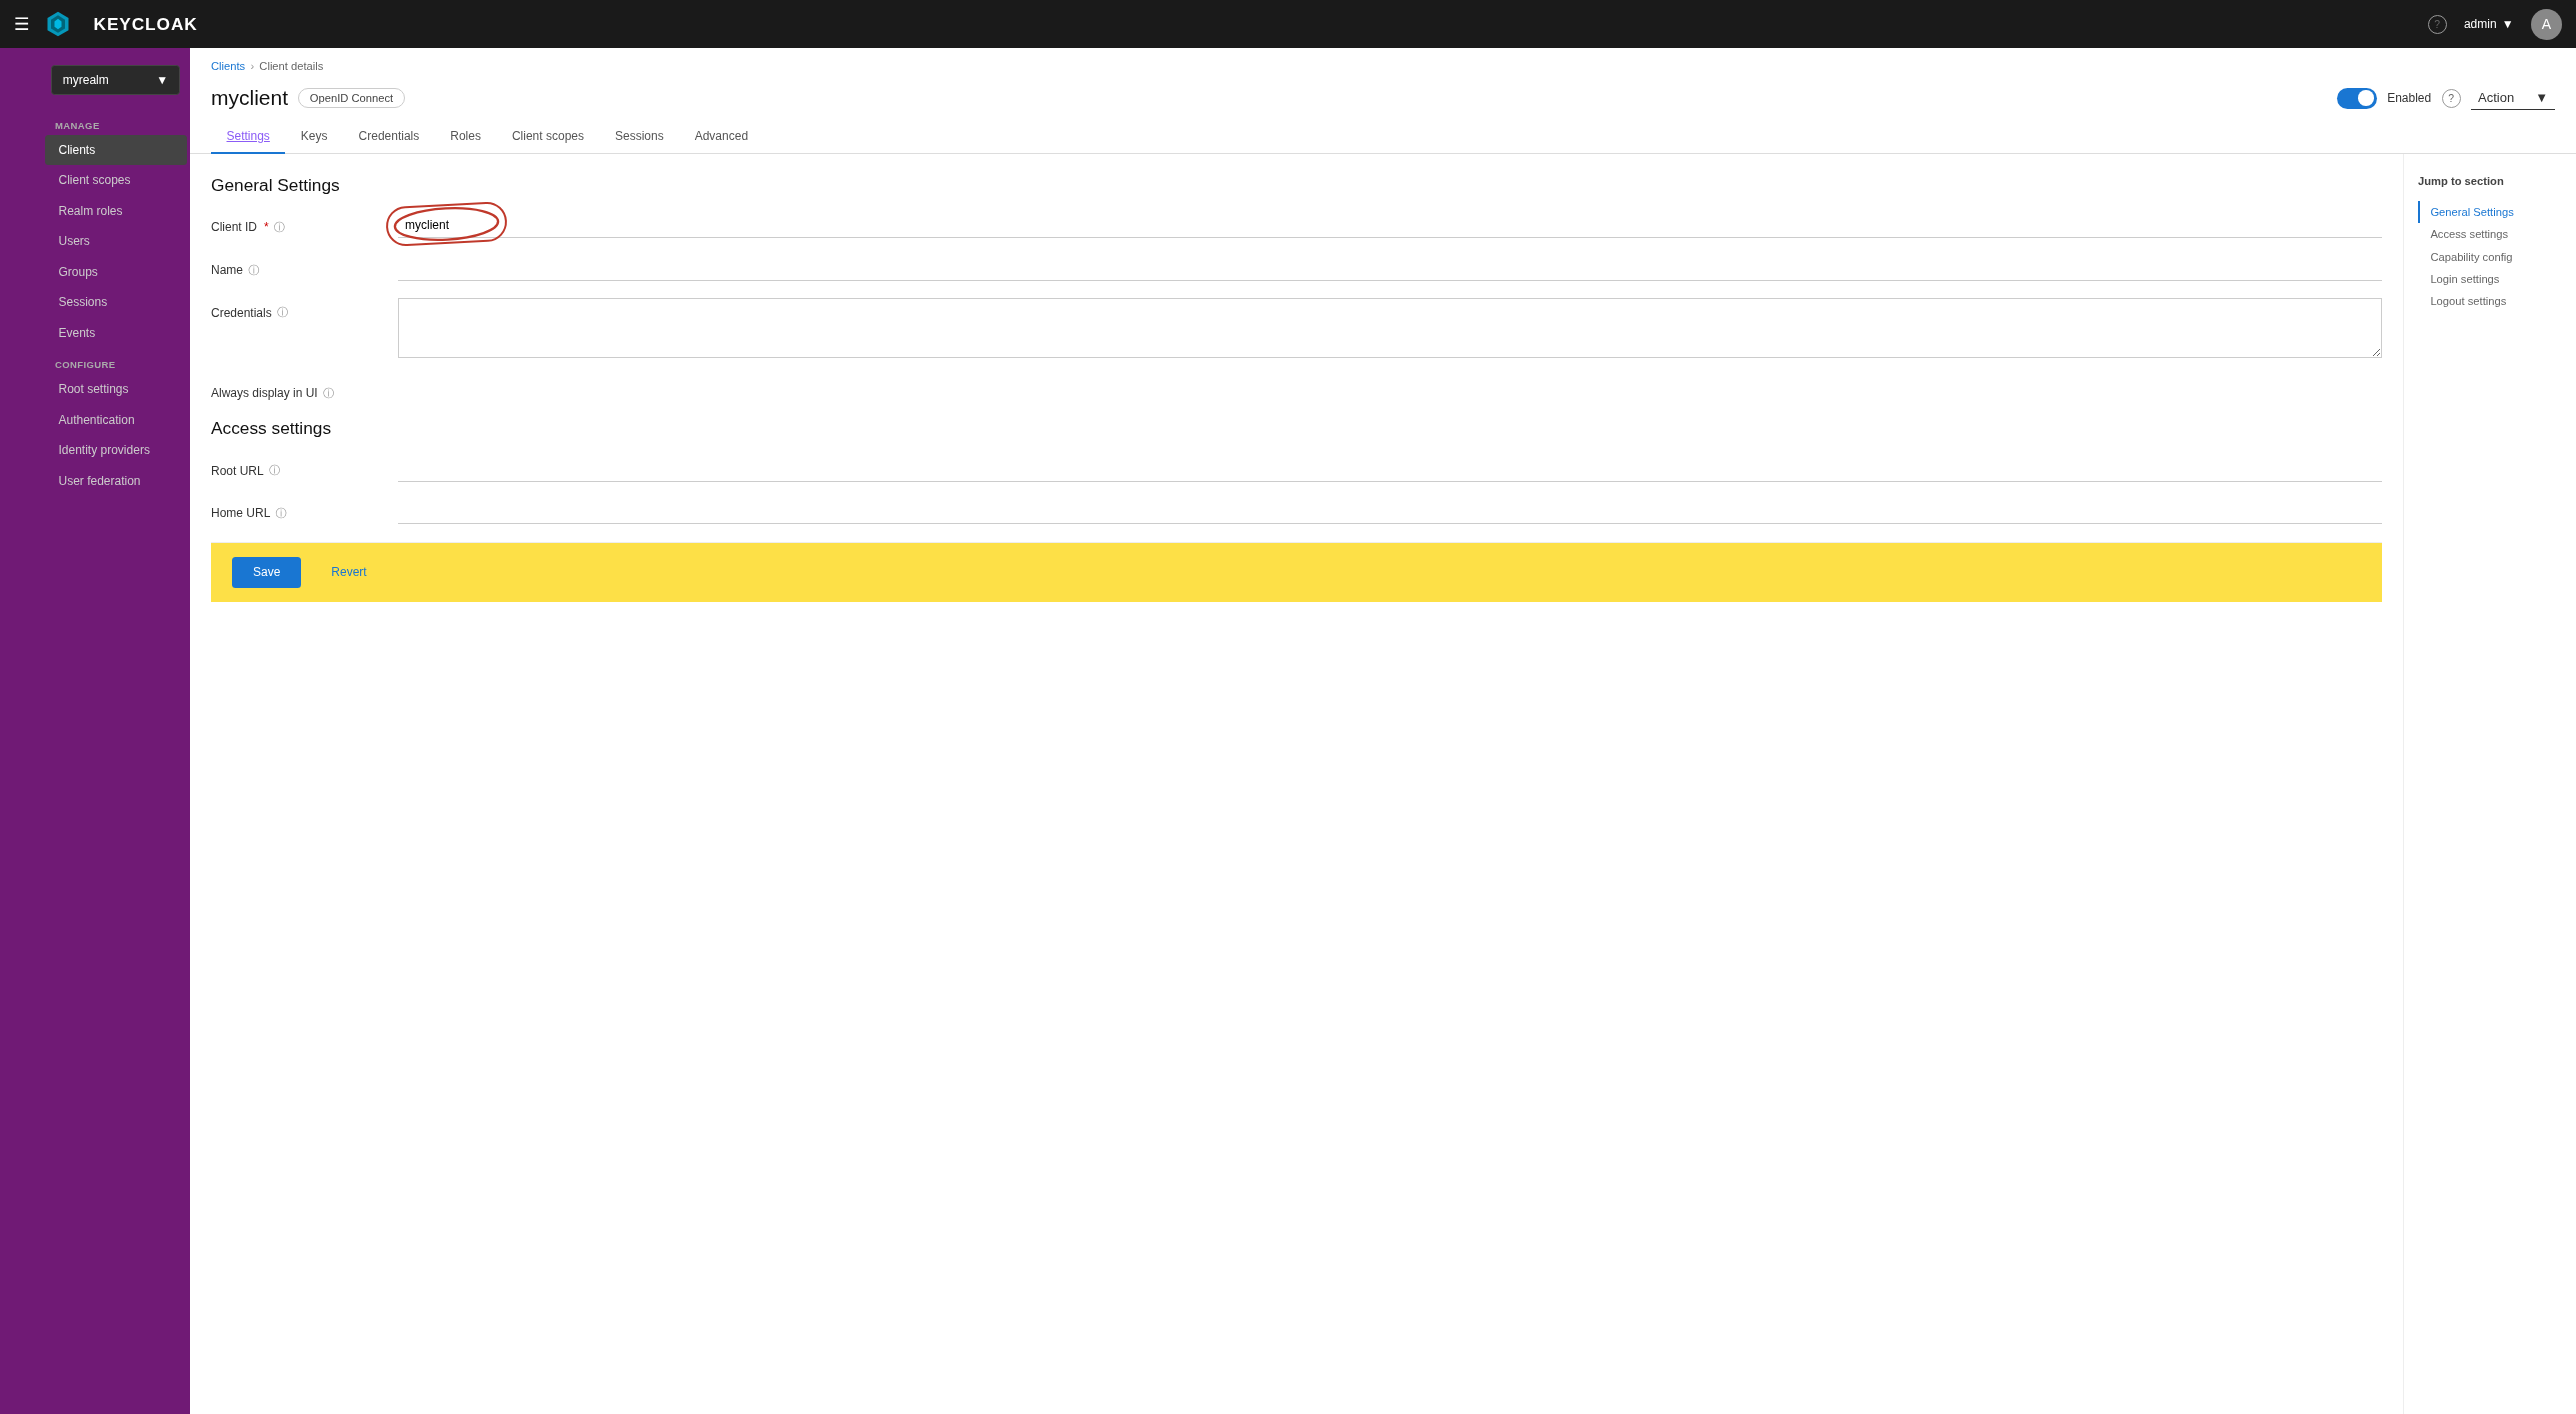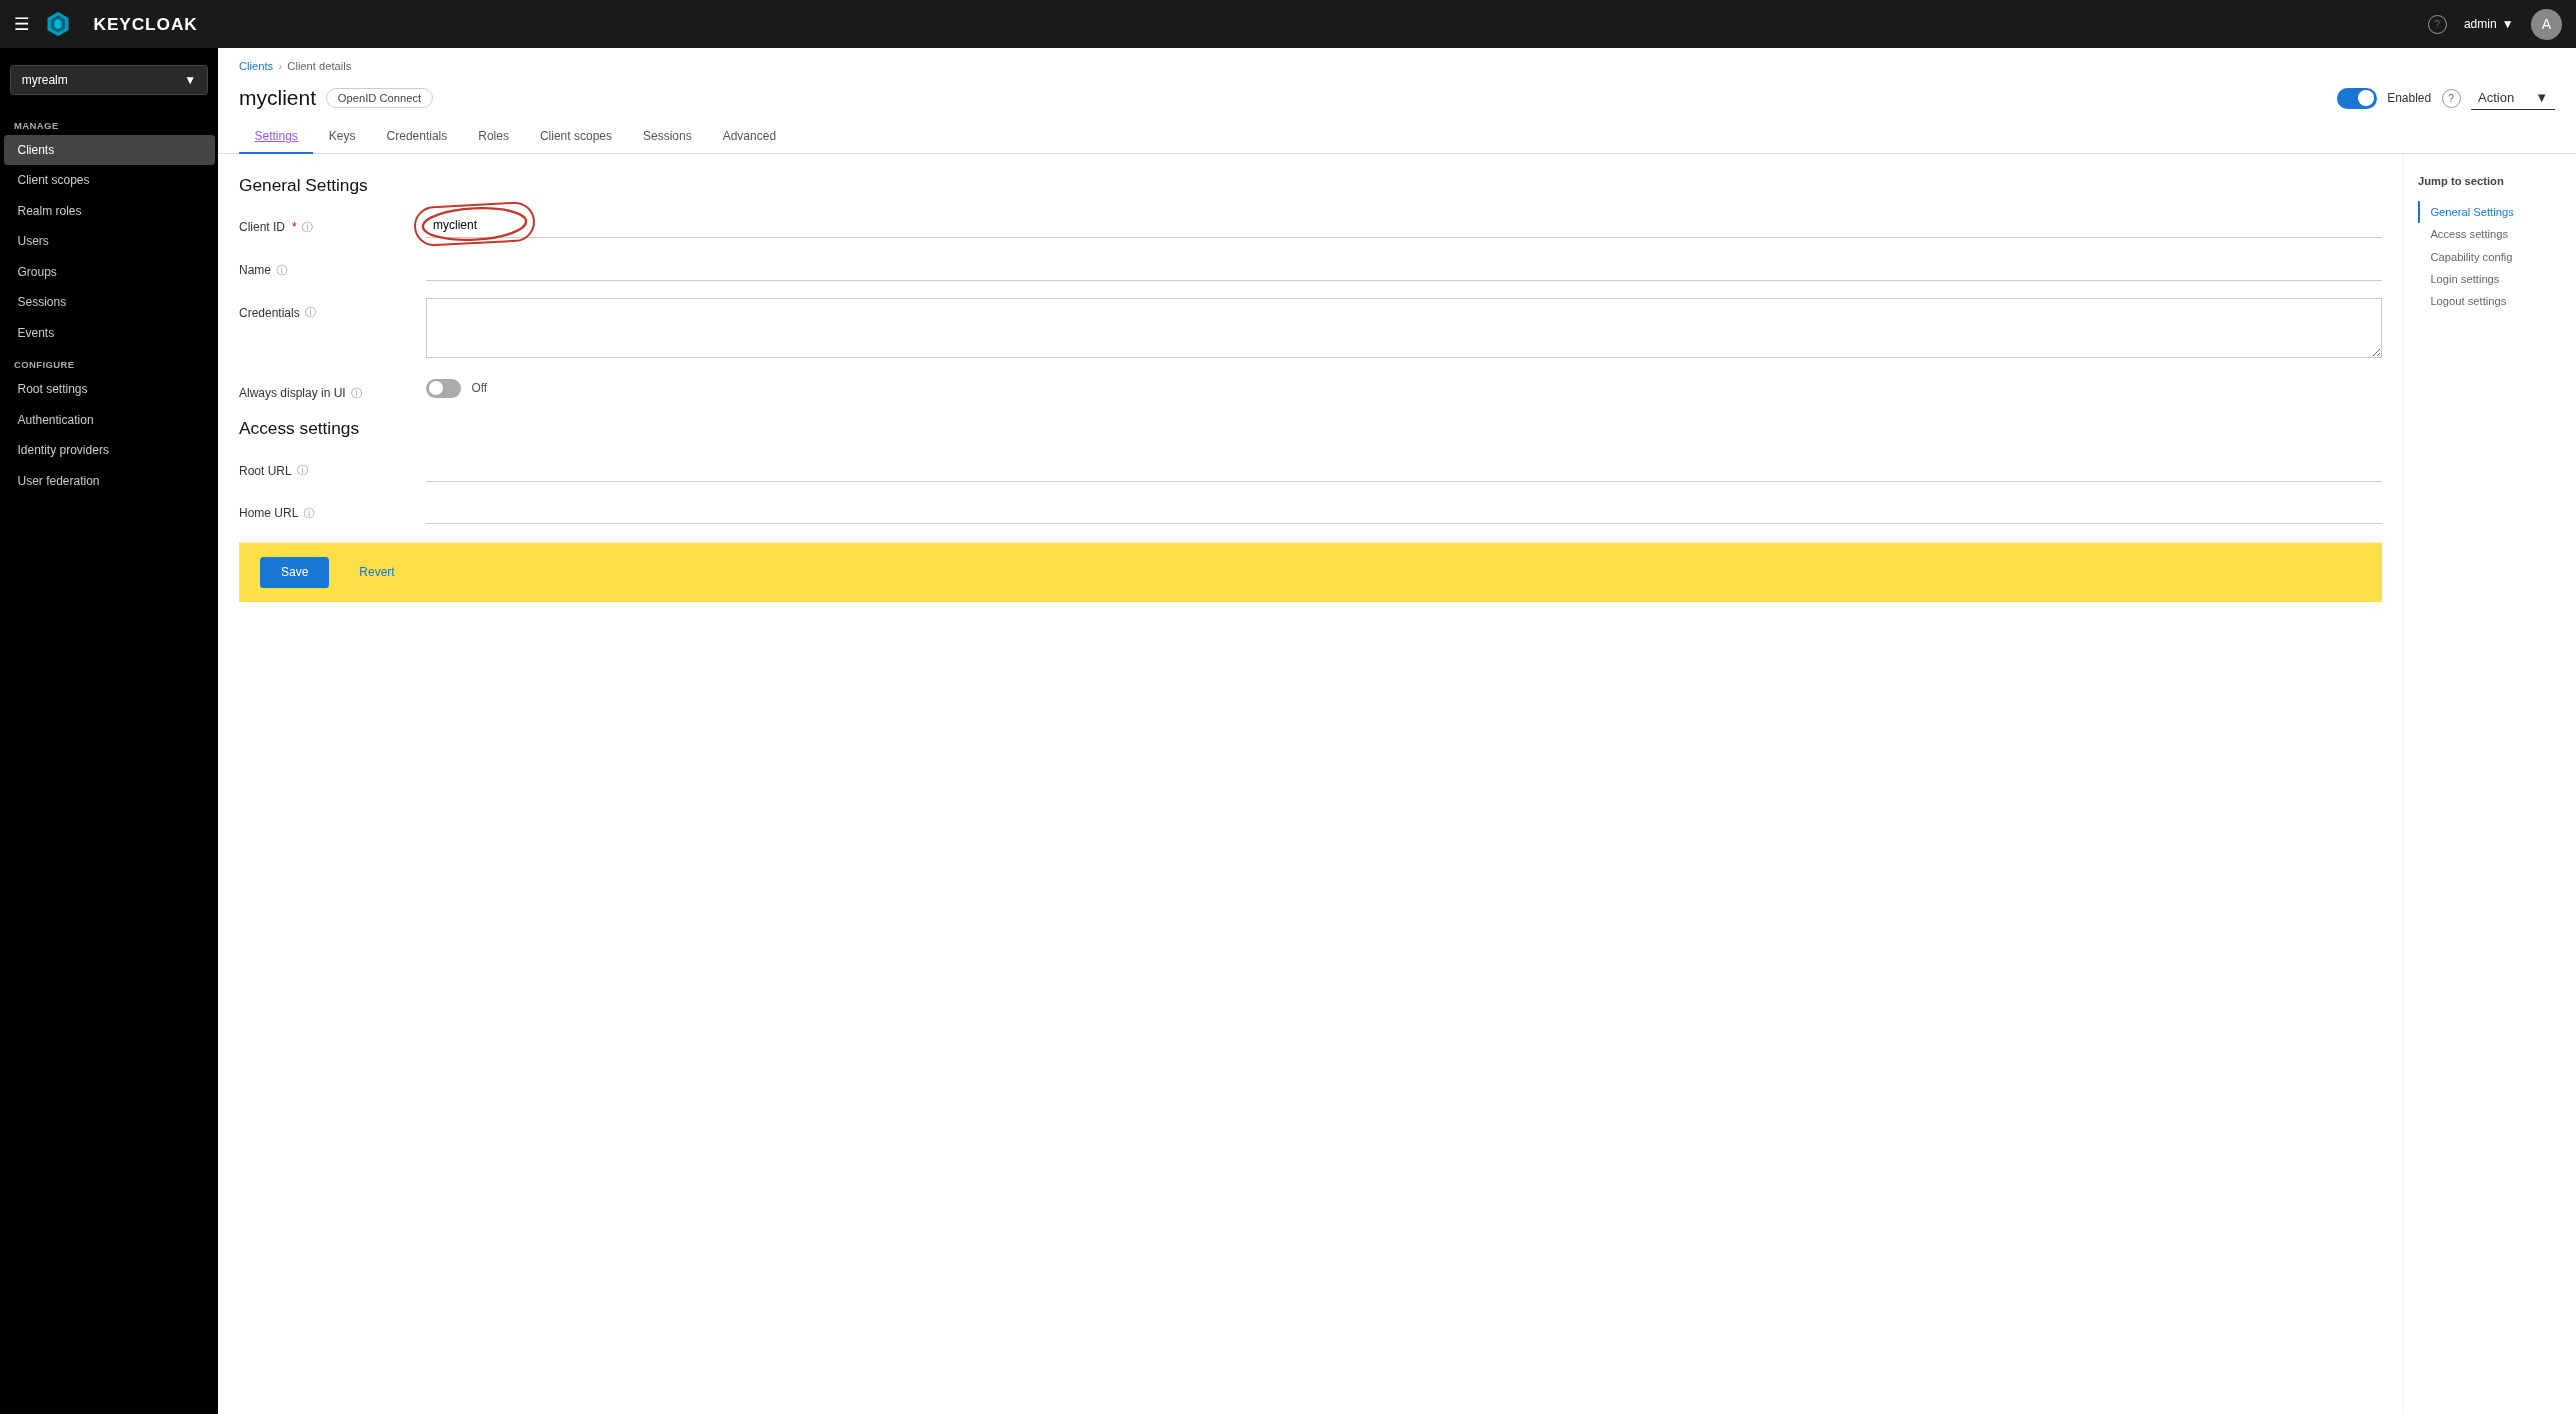--- a/index.html
+++ b/index.html
@@ -62,25 +62,26 @@
 
     
     .main-layout {
       display: flex;
       flex: 1;
       overflow: hidden;
     }
 
     
     .sidebar {
-      width: 218px;
-      background: #000000;
+      width: 190px;
+      background: #701a75;
       flex-shrink: 0;
       overflow-y: auto;
       padding-top: 10.4px;
+      padding-left: 41px;
     }
     .realm-selector {
       margin: 7px 10.4px 14px;
       background: #2a2a2a;
       border: 0.9px solid #444;
       border-radius: 3.5px;
       padding: 7px 10.4px;
       color: white;
       display: flex;
       align-items: center;
@@ -558,29 +559,20 @@
           <div class="field-input-col">
             <textarea class="textarea-input" style=""></textarea>
           </div>
         </div>
 
         <div class="form-field">
           <div class="field-label-col">
             <span class="field-label">Always display in UI</span>
             <span class="field-help">ⓘ</span>
           </div>
-          <div class="field-input-col">
-            <div class="toggle-row">
-              <label class="mini-toggle">
-
-                <span class="mini-slider"></span>
-              </label>
-              <span class="toggle-off-label">Off</span>
-            </div>
-          </div>
         </div>
 
         <div class="section-title" style="margin-top: 14px;">Access settings</div>
 
         <div class="form-field">
           <div class="field-label-col">
             <span class="field-label">Root URL</span>
             <span class="field-help">ⓘ</span>
           </div>
           <div class="field-input-col">

